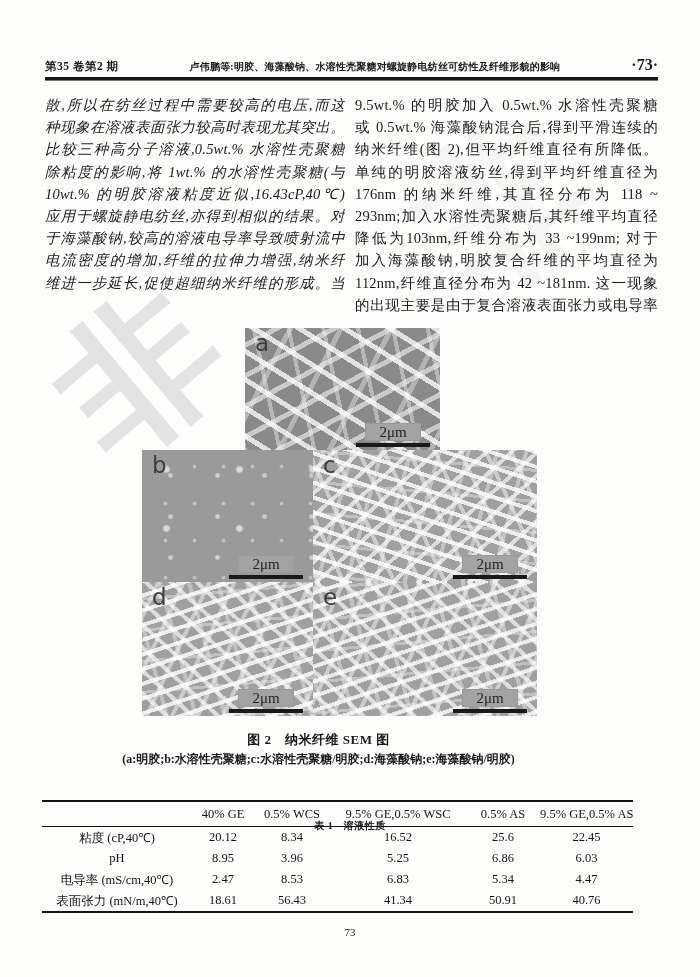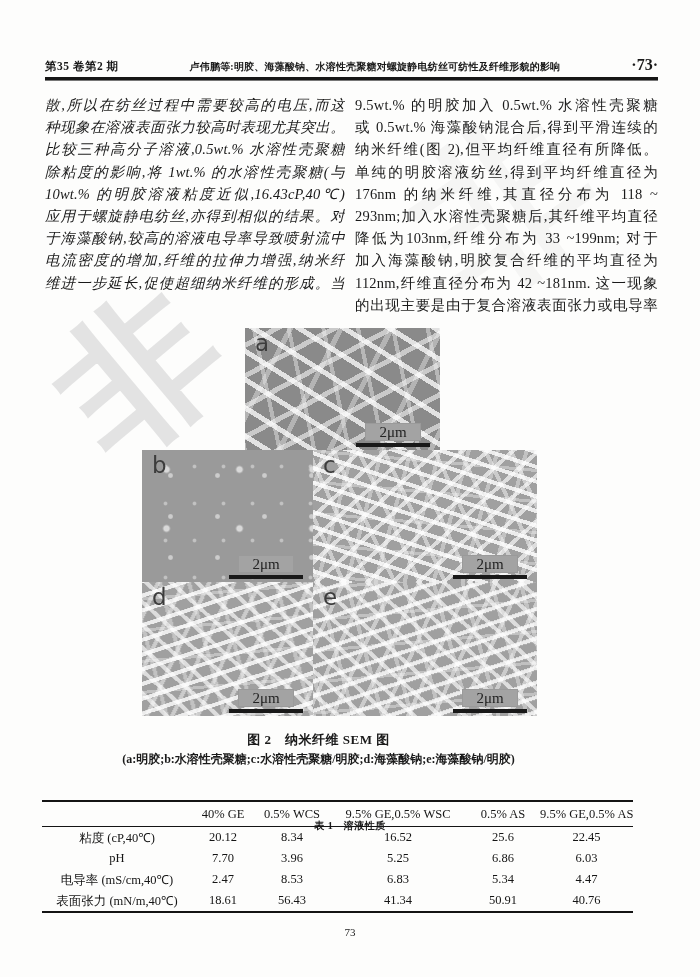--- a/index.html
+++ b/index.html
@@ -211,21 +211,21 @@
         <tr>
           <td>粘度 (cP,40℃)</td>
           <td>20.12</td>
           <td>8.34</td>
           <td>16.52</td>
           <td>25.6</td>
           <td>22.45</td>
         </tr>
         <tr>
           <td>pH</td>
-          <td>7.70</td>
+          <td>8.95</td>
           <td>3.96</td>
           <td>5.25</td>
           <td>6.86</td>
           <td>6.03</td>
         </tr>
         <tr>
           <td>电导率 (mS/cm,40℃)</td>
           <td>2.47</td>
           <td>8.53</td>
           <td>6.83</td>

